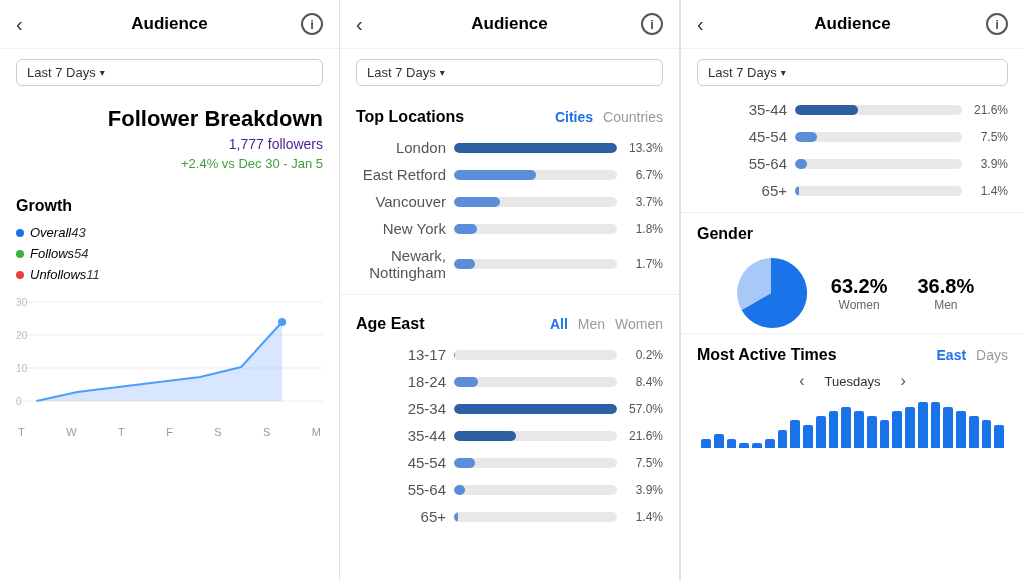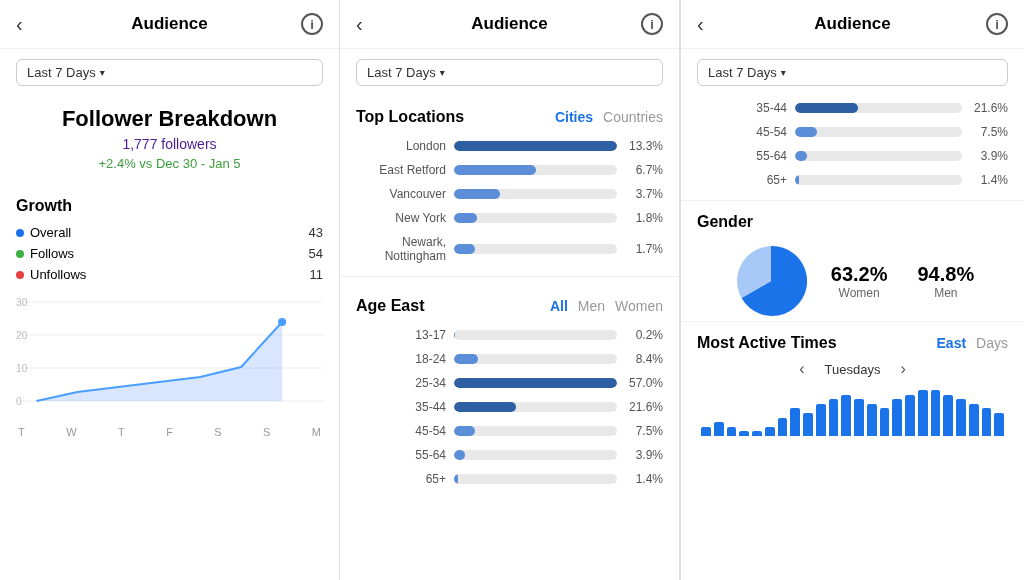--- a/index.html
+++ b/index.html
@@ -80,21 +80,21 @@
       font-weight: 500;
       color: #333;
       cursor: pointer;
       margin: 10px 16px;
     }
     .dropdown-btn .chevron { font-size: 10px; }
 
     
     .follower-breakdown {
       padding: 10px 16px 16px;
-      text-align: center;
+      text-align: right;
     }
     .follower-breakdown h2 {
       font-size: 22px;
       font-weight: 700;
       margin-bottom: 4px;
     }
     .follower-breakdown .count {
       font-size: 14px;
       color: #4c1d95;
       margin-bottom: 4px;
@@ -113,23 +113,24 @@
       margin-bottom: 8px;
     }
     .growth-items {
       display: flex;
       flex-direction: column;
       gap: 2px;
     }
     .growth-item {
       display: flex;
       align-items: center;
-      justify-content: space-between;
+      justify-content: flex-start;
       font-size: 13px;
       padding: 2px 0;
+      font-style: italic;
     }
     .growth-item-left {
       display: flex;
       align-items: center;
       gap: 6px;
     }
     .dot {
       width: 8px;
       height: 8px;
       border-radius: 50%;
@@ -188,21 +189,21 @@
     }
 
     .bar-row {
       display: flex;
       align-items: center;
       padding: 5px 16px;
       gap: 8px;
     }
     .bar-label {
       width: 90px;
-      font-size: 12px;
+      font-size: 15px;
       color: #555;
       text-align: right;
       flex-shrink: 0;
     }
     .bar-track {
       flex: 1;
       height: 10px;
       background: #e8e8e8;
       border-radius: 5px;
       overflow: hidden;
@@ -556,21 +557,21 @@
 
               <path d="M40,40 L10.5,57 A35,35 0 0,1 40,5 Z" fill="#a8c8f8"></path>
             </svg>
           </div>
           <div class="gender-stats">
             <div class="gender-stat">
               <div class="pct">63.2%</div>
               <div class="lbl">Women</div>
             </div>
             <div class="gender-stat">
-              <div class="pct">94.8%</div>
+              <div class="pct">36.8%</div>
               <div class="lbl">Men</div>
             </div>
           </div>
         </div>
       </div>
 
       <div class="active-times-section">
         <div class="active-times-header">
           <span class="active-times-title">Most Active Times</span>
           <div class="filter-tabs">

